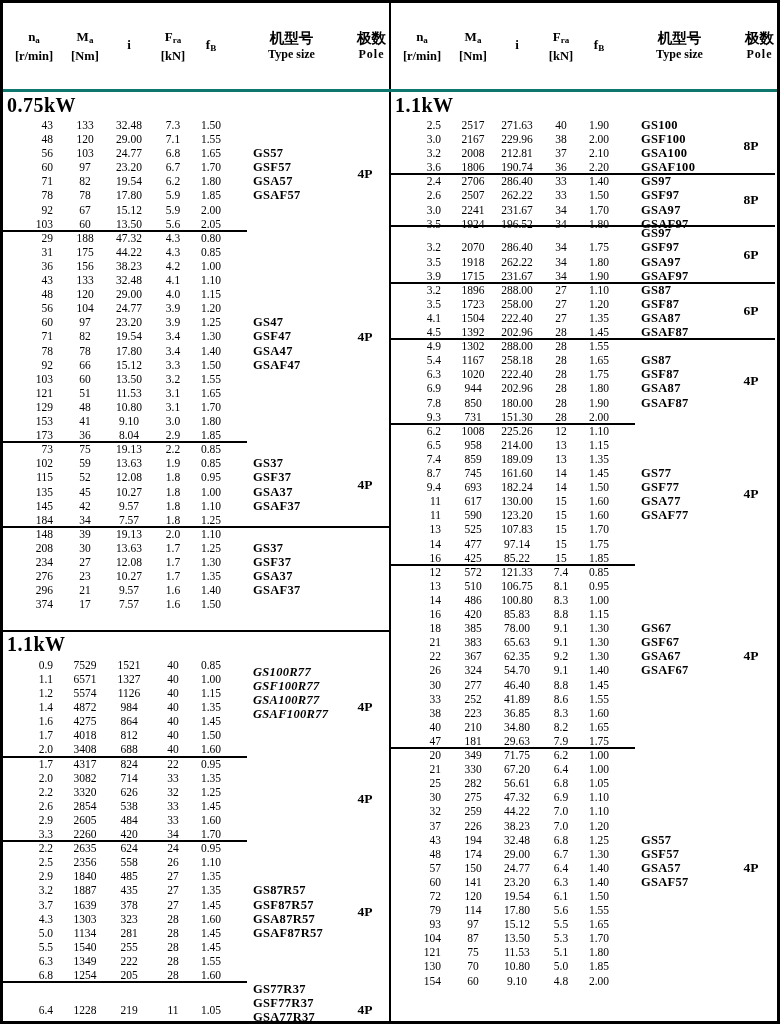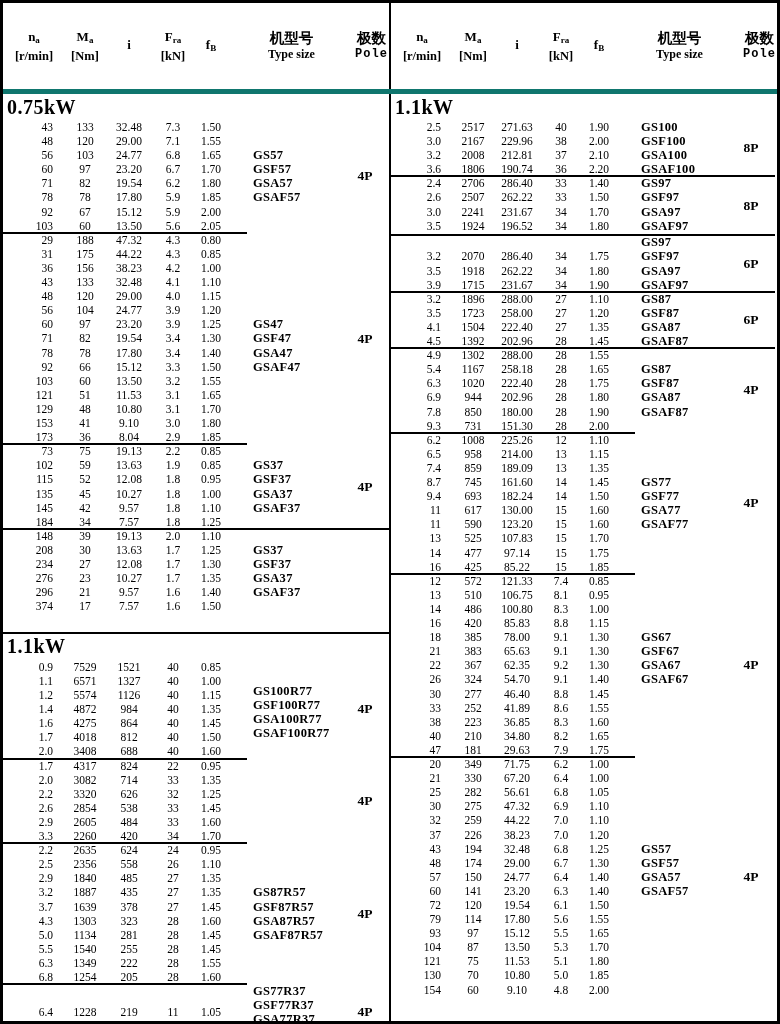--- a/index.html
+++ b/index.html
@@ -2,30 +2,30 @@
 <html><head>
 <meta charset="utf-8">
 <style>
   html,body{margin:0;padding:0;background:#fff;}
   .page{
     width:774px;height:1018px;border:3px solid #000;position:relative;
     font-family:"Liberation Serif",serif;color:#000;background:#fff;
     display:flex;flex-direction:column;overflow:hidden;
   }
   
-  .thead{display:flex;height:86px;border-bottom:5px solid #0f766e;flex:none;}
+  .thead{display:flex;height:86px;border-bottom:3px solid #0f766e;flex:none;}
   .hhalf{width:386px;display:grid;grid-template-columns:62px 40px 48px 40px 36px 125px 35px;flex:none;}
   .hhalf.right{border-left:2px solid #000;width:384px;}
   .hcell{display:flex;flex-direction:column;align-items:center;justify-content:center;
          font-weight:bold;font-size:13px;line-height:16px;white-space:nowrap;overflow:visible;}
   .hmain sub{font-size:9px;vertical-align:-2px;}
   .hunit{font-size:12.5px;text-align:right;}
   .hcell.cjk .hmain{font-family:"Liberation Sans",sans-serif;font-size:14.5px;}
   .hcell.cjk .hunit{font-size:12px;}
-  .hcell.pole-h .hunit{font-family:Liberation Mono, monospace;font-size:12px;letter-spacing:1px;}
+  .hcell.pole-h .hunit{font-family:Liberation Serif, serif;font-size:12px;letter-spacing:1px;}
   
   .tbody{display:flex;flex:1;}
   .tcol{width:386px;position:relative;flex:none;}
   .tcol.right{border-left:2px solid #000;width:384px;}
   .power-row{height:26px;display:flex;align-items:center;padding-left:4px;
              font-size:20px;font-weight:bold;letter-spacing:0.5px;}
   .power-row.bt{border-top:2px solid #000;}
   .block{position:relative;}
   .sep{position:absolute;top:-1px;left:0;height:2px;background:#000;}
   .sep.part{width:244px;}
@@ -448,21 +448,21 @@
               <div class="c-fb">1.50</div>
             </div>
             <div class="drow">
               <div class="c-na">2.0</div>
               <div class="c-ma">3408</div>
               <div class="c-i">688</div>
               <div class="c-fra">40</div>
               <div class="c-fb">1.60</div>
             </div>
           </div>
-          <div class="types" style="top: 24px;">
+          <div class="types" style="top: 7px; font-style: italic;">
             <div>GS100R77</div>
             <div>GSF100R77</div>
             <div>GSA100R77</div>
             <div>GSAF100R77</div>
           </div>
           <div class="pole">4P</div>
         </div>
         <div class="block" style="height: 84.6px;">
           <div class="sep part"></div>
           <div class="drows" style="top: 0px;">
@@ -647,21 +647,21 @@
             </div>
           </div>
           <div class="types" style="top: 0px;">
             <div>GS100</div>
             <div>GSF100</div>
             <div>GSA100</div>
             <div>GSAF100</div>
           </div>
           <div class="pole">8P</div>
         </div>
-        <div class="block" style="height: 59px;">
+        <div class="block" style="height: 52px;">
           <div class="sep full"></div>
           <div class="drows" style="top: 0px;">
             <div class="drow">
               <div class="c-na">2.4</div>
               <div class="c-ma">2706</div>
               <div class="c-i">286.40</div>
               <div class="c-fra">33</div>
               <div class="c-fb">1.40</div>
             </div>
             <div class="drow">

